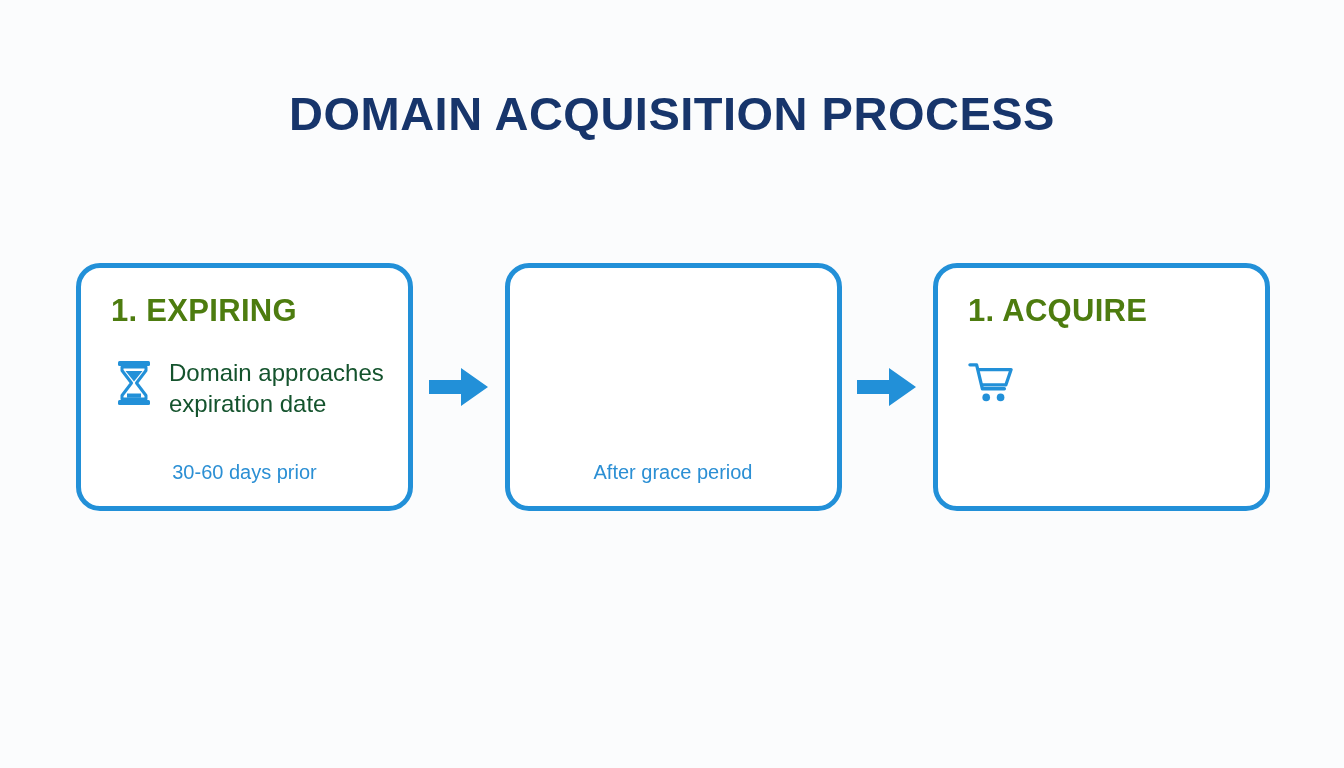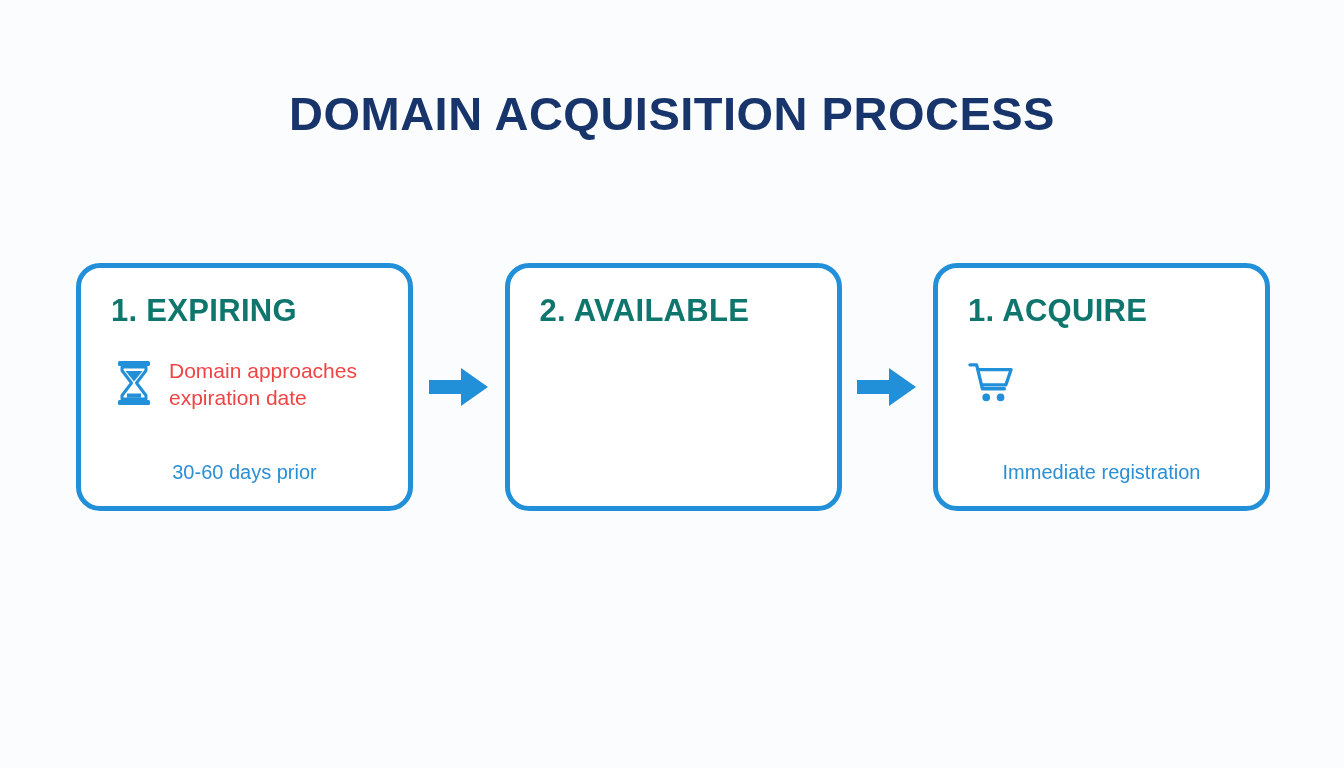--- a/index.html
+++ b/index.html
@@ -50,21 +50,21 @@
     border: 5px solid #2290d8;
     border-radius: 24px;
     background: #ffffff;
     position: relative;
     padding: 26px 24px 0 30px;
   }
 
   .card-heading {
     font-size: 31px;
     font-weight: 700;
-    color: #0f766e;
+    color: #4d7c0f;
     letter-spacing: 0.3px;
     line-height: 1.1;
     white-space: nowrap;
   }
 
   .card-body {
     display: flex;
     flex-direction: row;
     align-items: flex-start;
     margin-top: 30px;
@@ -75,23 +75,23 @@
     flex: 0 0 auto;
     width: 46px;
     height: 50px;
     display: flex;
     align-items: flex-start;
     justify-content: center;
     padding-top: 2px;
   }
 
   .card-text {
-    font-size: 21px;
+    font-size: 24px;
     line-height: 1.28;
-    color: #ef4444;
+    color: #14532d;
     flex: 1 1 auto;
   }
 
   .card-note {
     position: absolute;
     left: 0;
     right: 0;
     bottom: 22px;
     text-align: center;
     font-size: 20px;
@@ -135,23 +135,23 @@
     <div class="card-note">30-60 days prior</div>
   </div>
 
   <div class="arrow">
     <svg width="60" height="40" viewBox="0 0 60 40" aria-hidden="true">
       <path d="M0 13 H32 V1 L59 20 L32 39 V27 H0 Z" fill="#2290d8"></path>
     </svg>
   </div>
 
   <div class="card">
-    <div class="card-heading">2. AVAILABLE</div>
 
 
+    <div class="card-note">After grace period</div>
   </div>
 
   <div class="arrow">
     <svg width="60" height="40" viewBox="0 0 60 40" aria-hidden="true">
       <path d="M0 13 H32 V1 L59 20 L32 39 V27 H0 Z" fill="#2290d8"></path>
     </svg>
   </div>
 
   <div class="card">
     <div class="card-heading">1. ACQUIRE</div>
@@ -160,16 +160,15 @@
       <div class="card-icon">
         <svg width="48" height="46" viewBox="0 0 48 46" aria-hidden="true">
           <path d="M2 4 H9 L15 29 H38" fill="none" stroke="#2290d8" stroke-width="3.4" stroke-linecap="round" stroke-linejoin="round"></path>
           <path d="M11 9 H45 L39.5 25 H15" fill="none" stroke="#2290d8" stroke-width="3.4" stroke-linecap="round" stroke-linejoin="round"></path>
           <circle cx="19" cy="38" r="4" fill="#2290d8"></circle>
           <circle cx="34" cy="38" r="4" fill="#2290d8"></circle>
         </svg>
       </div>
     </div>
 
-    <div class="card-note">Immediate registration</div>
   </div>
 
 </div>
 
 </body></html>

